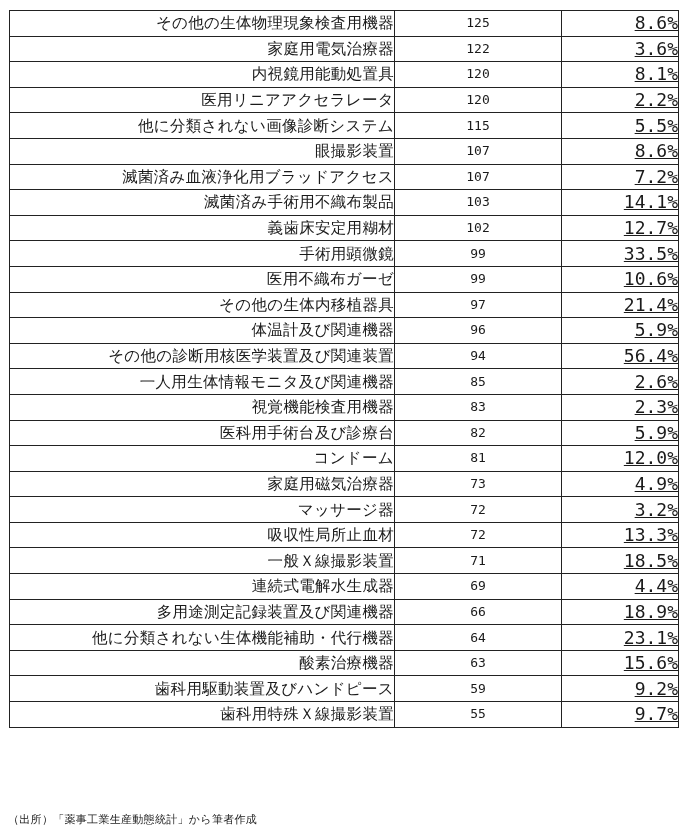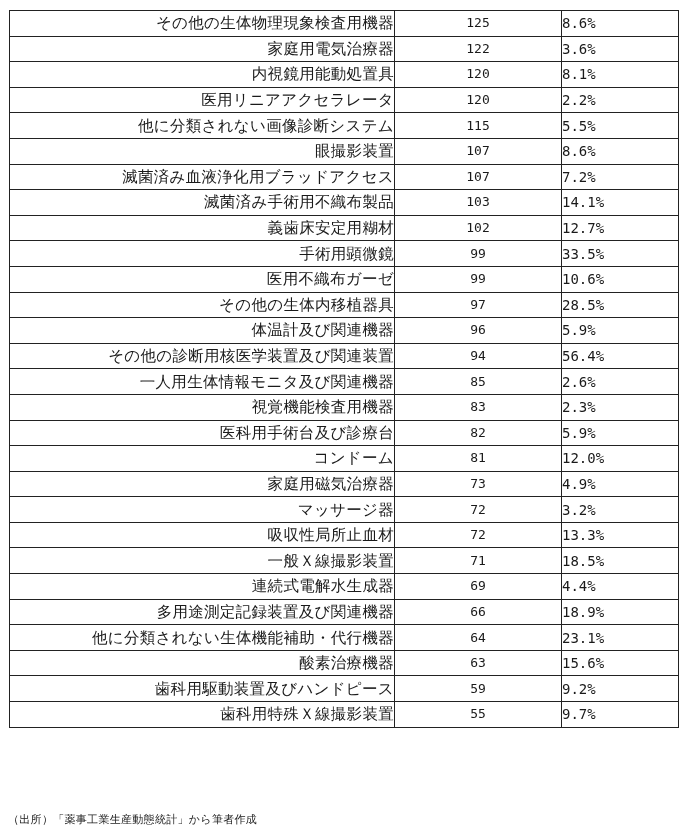--- a/index.html
+++ b/index.html
@@ -40,23 +40,24 @@
       text-align: right;
       letter-spacing: 0.3px;
     }
     td.count {
       text-align: center;
       font-family: "DejaVu Sans Mono", "Liberation Mono", monospace;
       font-size: 13px;
       transform-origin: center;
     }
     td.pct {
-      text-align: left;
+      text-align: right;
       font-family: "DejaVu Sans Mono", "Liberation Mono", monospace;
-      font-size: 14px;
+      font-size: 18px;
+      text-decoration: underline;
     }
     .source-note {
       position: absolute;
       left: 8px;
       top: 810px;
       font-size: 11px;
       line-height: 20px;
       letter-spacing: 0.3px;
       white-space: nowrap;
     }
@@ -122,21 +123,21 @@
         <td class="pct">33.5%</td>
       </tr>
       <tr>
         <td class="name">医用不織布ガーゼ</td>
         <td class="count">99</td>
         <td class="pct">10.6%</td>
       </tr>
       <tr>
         <td class="name">その他の生体内移植器具</td>
         <td class="count">97</td>
-        <td class="pct">28.5%</td>
+        <td class="pct">21.4%</td>
       </tr>
       <tr>
         <td class="name">体温計及び関連機器</td>
         <td class="count">96</td>
         <td class="pct">5.9%</td>
       </tr>
       <tr>
         <td class="name">その他の診断用核医学装置及び関連装置</td>
         <td class="count">94</td>
         <td class="pct">56.4%</td>

